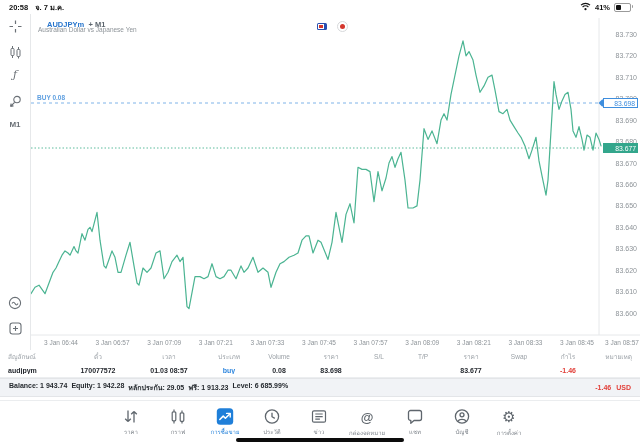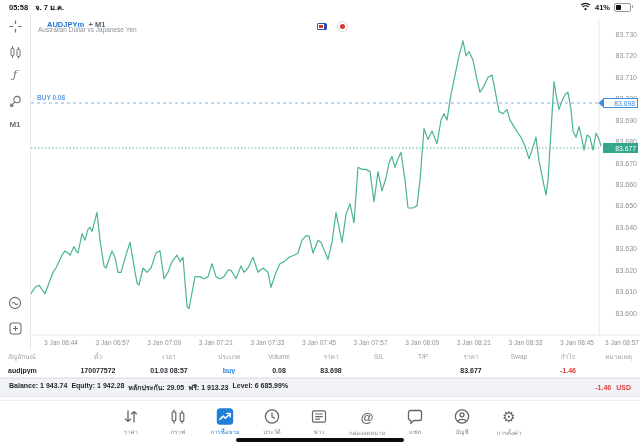--- a/index.html
+++ b/index.html
@@ -65,21 +65,21 @@
   .nav-item svg{display:block;}
   .gear-glyph{font-size:15px;line-height:17px;color:#5f666d;font-family:"DejaVu Sans",sans-serif;}
   .at-glyph{font-size:13px;line-height:17px;font-weight:600;color:#5f666d;}
   .home-bar{position:absolute;left:236px;top:438px;width:168px;height:4px;border-radius:2.5px;background:#0c0c0c;}
 </style>
 </head>
 <body>
 
 <div class="status-bar">
   <div class="sb-left">
-    <span>05:58</span>
+    <span>20:58</span>
     <span>จ. 7 ม.ค.</span>
   </div>
   <div class="sb-right">
     <span><svg width="11" height="9" viewBox="0 0 11 9">
           <path d="M1 3.2a6.4 6.4 0 0 1 9 0" fill="none" stroke="#111" stroke-width="1.1"></path>
           <path d="M2.6 5a4.1 4.1 0 0 1 5.8 0" fill="none" stroke="#111" stroke-width="1.1"></path>
           <circle cx="5.5" cy="7.2" r="1.1" fill="#111"></circle>
         </svg></span>
     <span>41%</span>
     <span class="batt">

